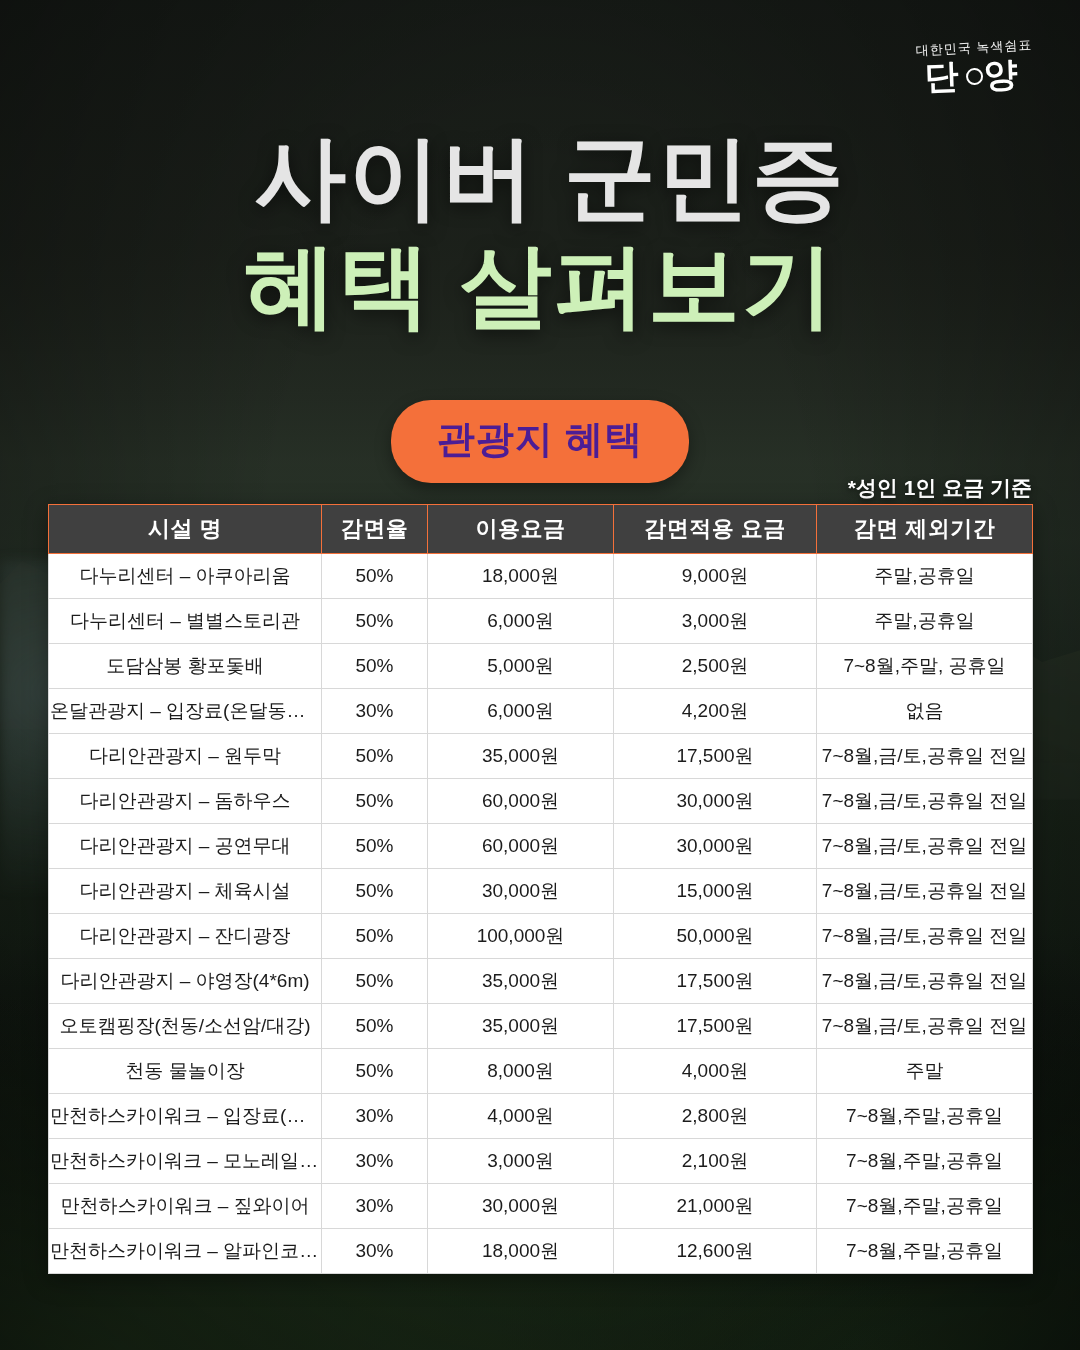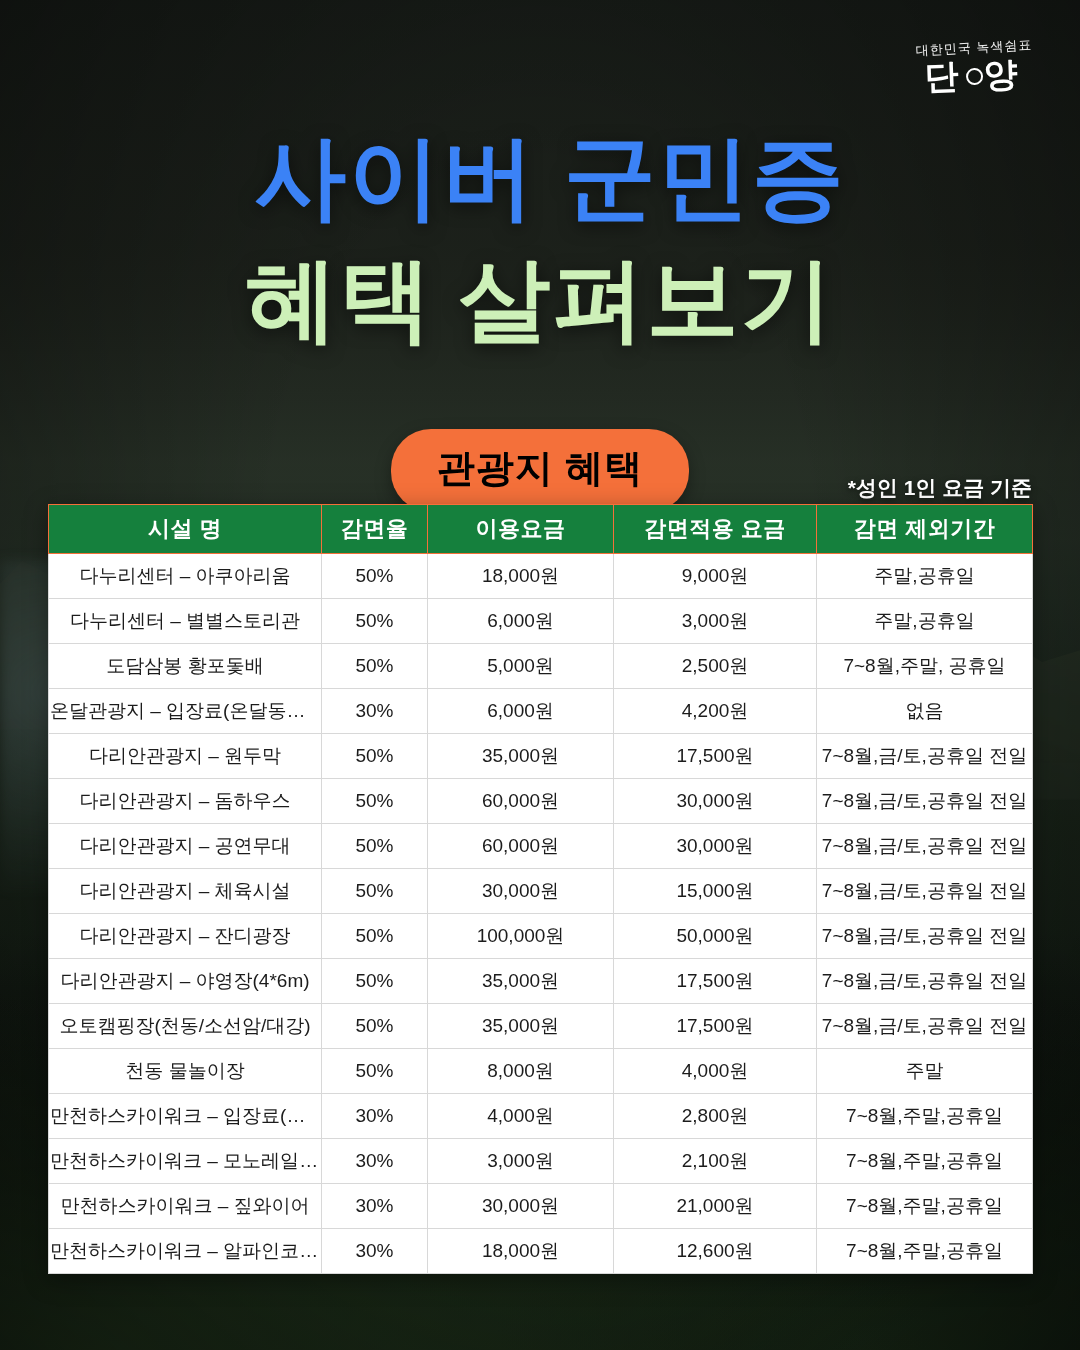--- a/index.html
+++ b/index.html
@@ -116,56 +116,54 @@
   .title-block {
     position: absolute;
     top: 128px;
     left: 0;
     right: 0;
     text-align: center;
   }
   .title-line1 {
     font-size: 92px;
     font-weight: bold;
-    color: #3b82f6;
+    color: #e5e5e5;
     letter-spacing: 2px;
     line-height: 1.08;
     text-shadow: 0 4px 18px rgba(0,0,0,0.55);
     padding-left: 20px;
   }
   .title-line2 {
     font-size: 92px;
     font-weight: bold;
     color: #cdf0b8;
     letter-spacing: 2px;
     line-height: 1.08;
-    margin-top: 24px;
+    margin-top: 9px;
     text-shadow: 0 4px 18px rgba(0,0,0,0.55);
-    font-family: Liberation Serif, serif;
   }
 
   
   .pill-wrap {
     position: absolute;
     top: 400px;
     left: 0;
     right: 0;
     text-align: center;
   }
   .pill {
     display: inline-block;
     background: #f4703a;
-    color: #000000;
+    color: #4c1d95;
     font-size: 38px;
     font-weight: bold;
     letter-spacing: 1px;
     padding: 14px 46px 18px 46px;
     border-radius: 40px;
     box-shadow: 0 6px 16px rgba(0,0,0,0.35);
-    margin-top: 29px;
   }
 
   
   .note {
     position: absolute;
     right: 48px;
     top: 474px;
     color: #ffffff;
     font-size: 21px;
     font-weight: bold;
@@ -180,21 +178,21 @@
     top: 504px;
     width: 984px;
   }
   table {
     width: 100%;
     border-collapse: collapse;
     table-layout: fixed;
     box-shadow: 0 6px 22px rgba(0,0,0,0.38);
   }
   thead th {
-    background: #15803d;
+    background: #404040;
     color: #ffffff;
     font-size: 22px;
     font-weight: bold;
     height: 46px;
     border: 1px solid #f4703a;
     letter-spacing: 0.5px;
   }
   tbody td {
     background: #ffffff;
     color: #1c1c1c;

